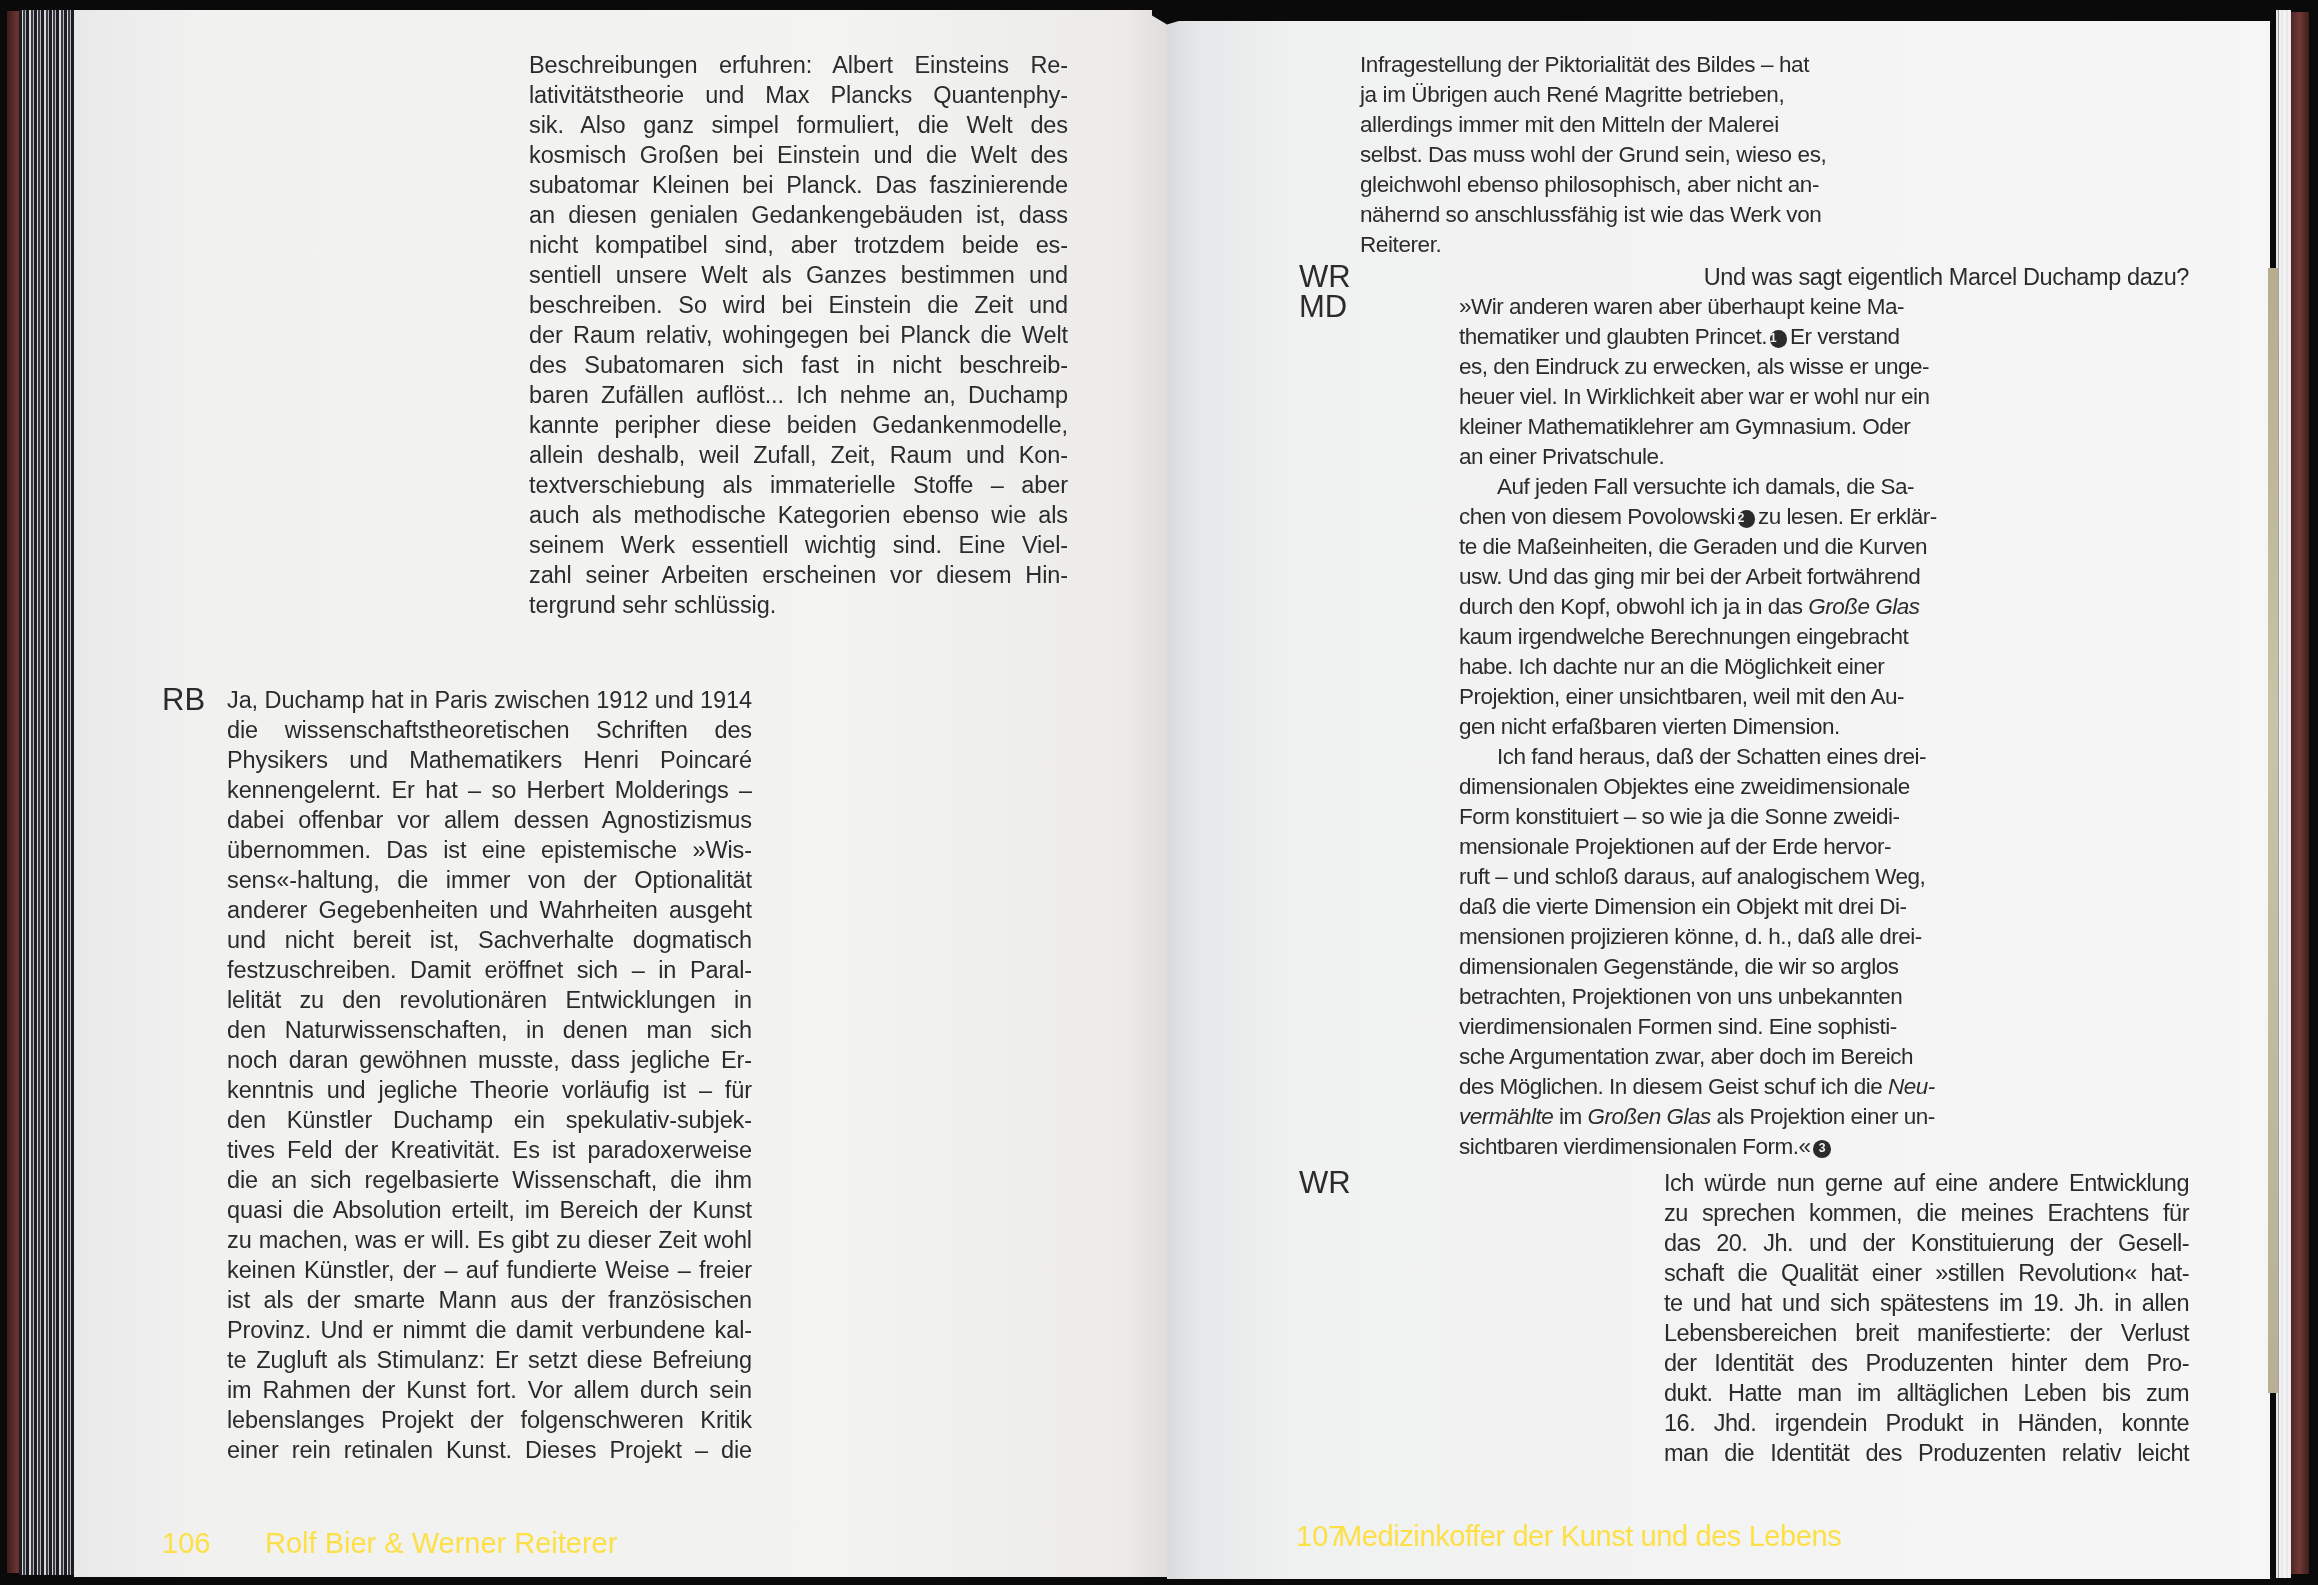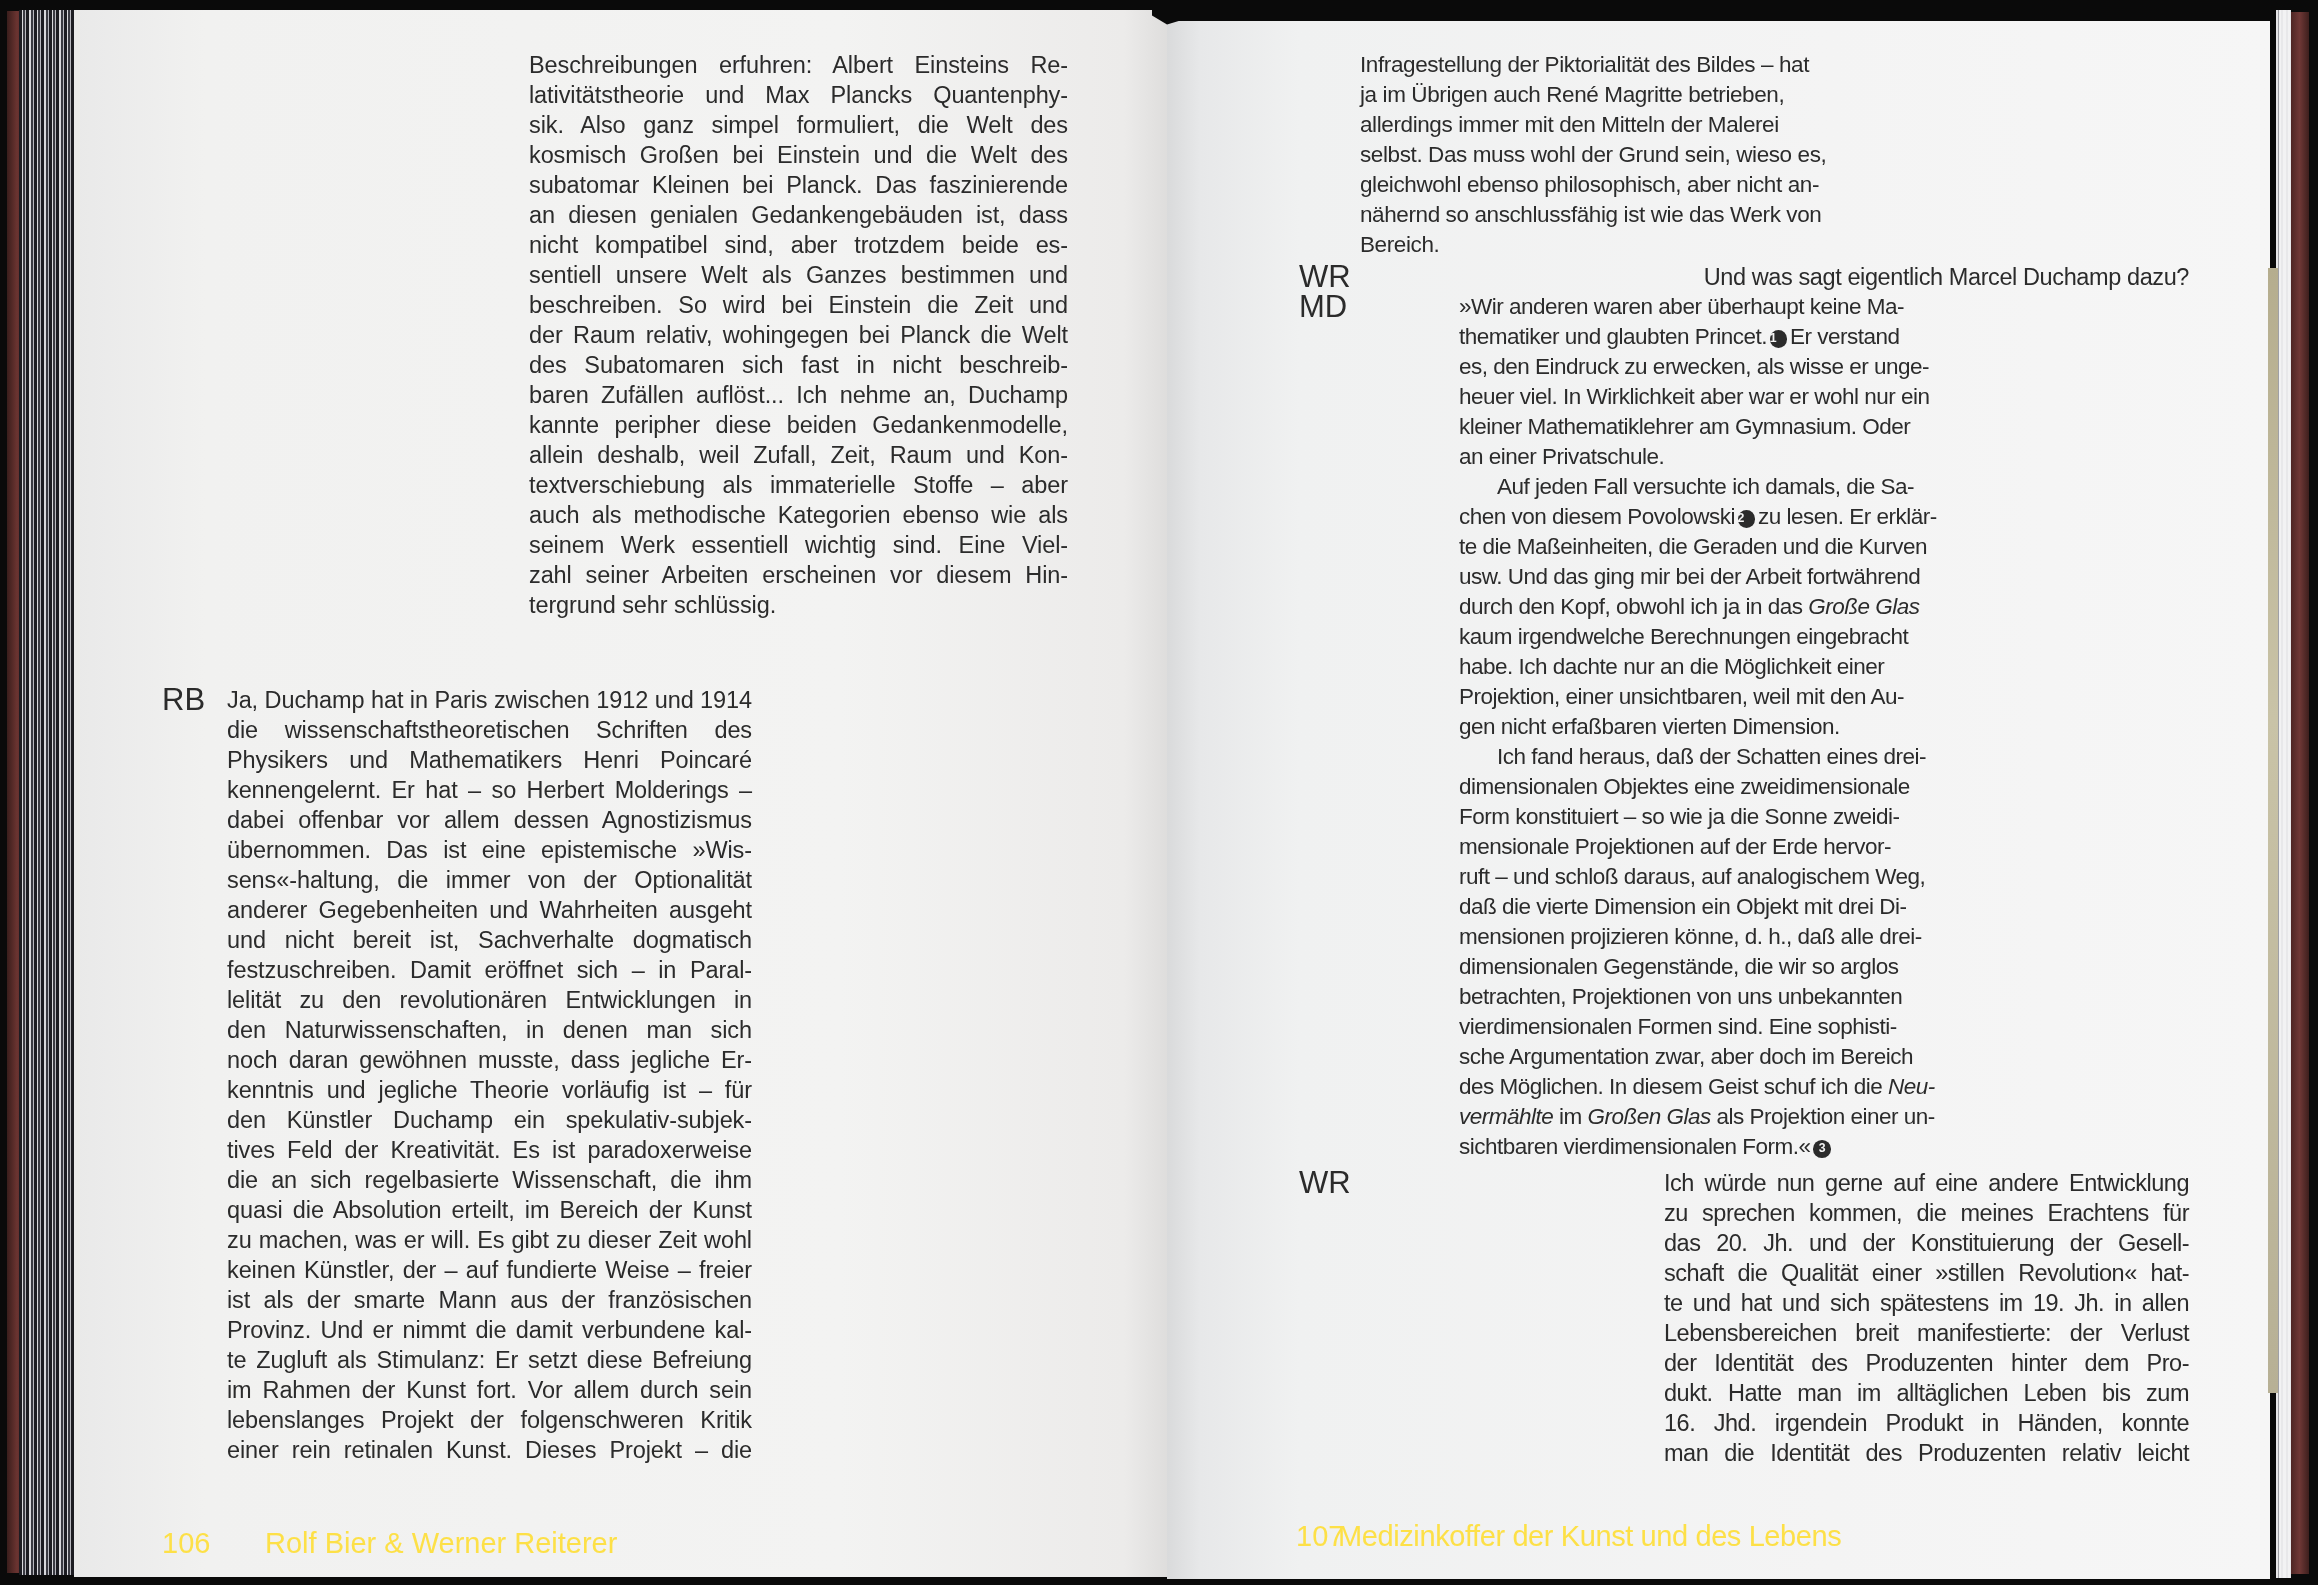--- a/index.html
+++ b/index.html
@@ -137,21 +137,21 @@
 <div class="gutter-top"></div>
 <div class="ribbon"></div>
 
 <div class="txt" style="left:1360px; top:50px; width:385px; font-size:22.5px; letter-spacing:-0.4px;">
   <span class="line justify">Infragestellung der Piktorialität des Bildes – hat</span>
   <span class="line justify">ja im Übrigen auch René Magritte betrieben,</span>
   <span class="line justify">allerdings immer mit den Mitteln der Malerei</span>
   <span class="line justify">selbst. Das muss wohl der Grund sein, wieso es,</span>
   <span class="line justify">gleichwohl ebenso philosophisch, aber nicht an-</span>
   <span class="line justify">nähernd so anschlussfähig ist wie das Werk von</span>
-  <span class="line">Bereich.</span>
+  <span class="line">Reiterer.</span>
 </div>
 
 <div class="label" style="left:1299px; top:262px;">WR</div>
 <div class="txt" style="left:1650px; top:262px; width:539px; text-align:right; letter-spacing:-0.4px;">Und was sagt eigentlich Marcel Duchamp dazu?</div>
 
 <div class="label" style="left:1299px; top:292px;">MD</div>
 <div class="txt" style="left:1459px; top:292px; width:263px; font-size:22.5px; letter-spacing:-0.5px;">
   <span class="line justify">»Wir anderen waren aber überhaupt keine Ma-</span>
   <span class="line justify"><span>thematiker und glaubten Princet.</span><span class="fn">1</span><span>Er verstand</span></span>
   <span class="line justify">es, den Eindruck zu erwecken, als wisse er unge-</span>

